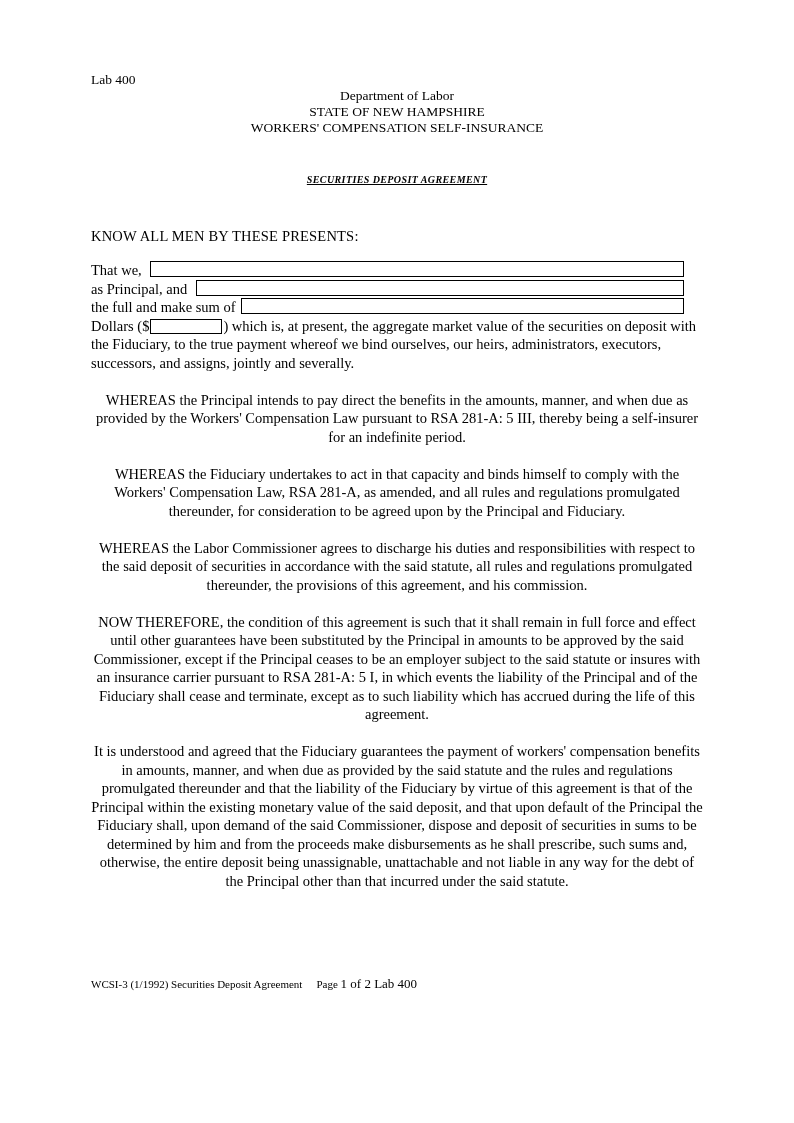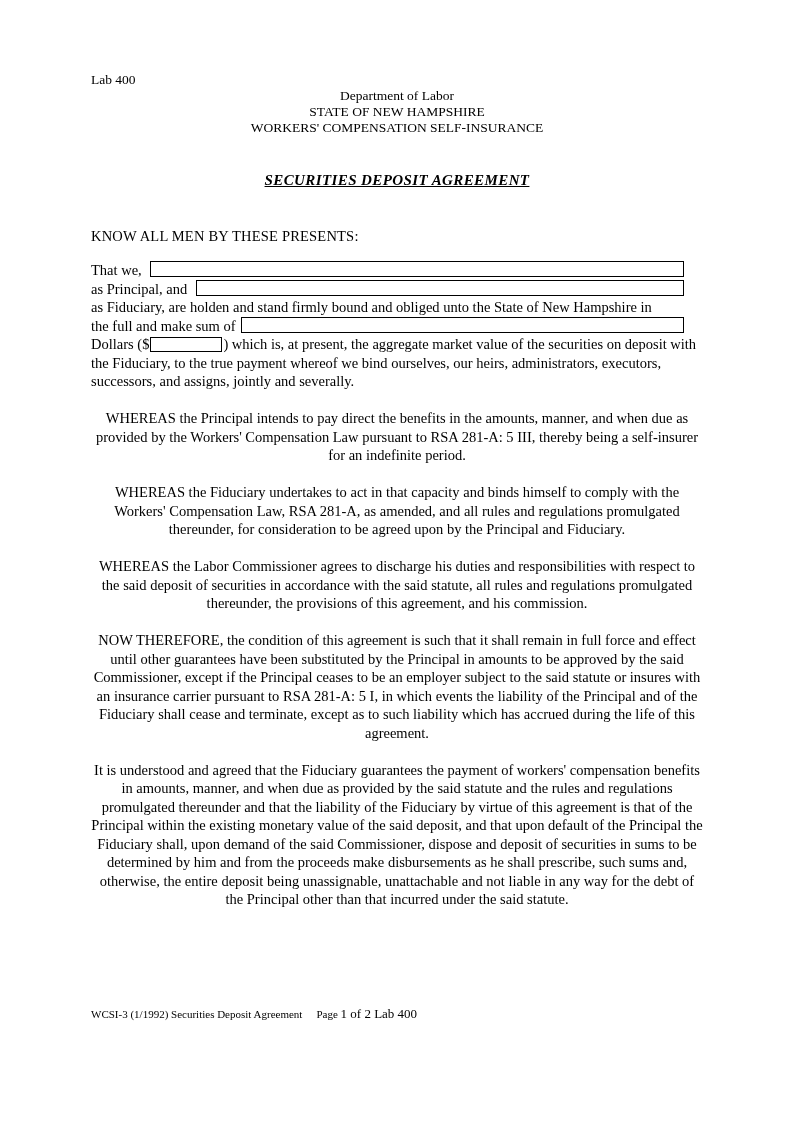--- a/index.html
+++ b/index.html
@@ -35,21 +35,21 @@
     font-size: 13.5px;
     line-height: 16px;
     text-align: center;
   }
   .doc-title {
     margin-top: 35px;
     text-align: center;
     font-weight: bold;
     font-style: italic;
     text-decoration: underline;
-    font-size: 15px;
+    font-size: 10px;
     letter-spacing: 0.4px;
   }
   .opening {
     margin-top: 37px;
     letter-spacing: 0.2px;
   }
   .intro-block { margin-top: 16px; }
   .blank-line {
     display: flex;
     align-items: flex-start;
@@ -73,24 +73,24 @@
     background: #fff;
     vertical-align: -3px;
     margin: 0 1px;
   }
   .plain-line { line-height: 18.5px; }
   p.body-para { margin-top: 18.5px; text-align: center; }
   p.intro-cont { margin-top: 0; }
   .footer {
     position: absolute;
     left: 91px;
-    top: 1008px;
+    top: 972px;
     width: 612px;
     font-size: 11px;
-    line-height: 12px;
+    line-height: 24px;
     white-space: pre;
   }
   .footer .page-info { font-size: 13px; }
   .footer .gap { display: inline-block; width: 14px; }
 </style>
 </head>
 <body>
 
 <div class="page">
   <div class="content">
@@ -107,21 +107,20 @@
 
     <div class="intro-block">
       <div class="blank-line">
         <span class="label">That we, </span>
         <span class="field-box fill"></span>
       </div>
       <div class="blank-line">
         <span class="label">as Principal, and </span>
         <span class="field-box fill"></span>
       </div>
-      <div class="plain-line">as Fiduciary, are holden and stand firmly bound and obliged unto the State of New Hampshire in</div>
       <div class="blank-line">
         <span class="label">the full and make sum of</span>
         <span class="field-box fill"></span>
       </div>
       <p class="intro-cont"><span>Dollars ($</span><span class="small-box"></span><span>) which is, at present, the aggregate market value of the securities on deposit with the Fiduciary, to the true payment whereof we bind ourselves, our heirs, administrators, executors, successors, and assigns, jointly and severally.</span></p>
     </div>
 
     <p class="body-para">WHEREAS the Principal intends to pay direct the benefits in the amounts, manner, and when due as provided by the Workers' Compensation Law pursuant to RSA 281-A: 5 III, thereby being a self-insurer for an indefinite period.</p>
     <p class="body-para">WHEREAS the Fiduciary undertakes to act in that capacity and binds himself to comply with the Workers' Compensation Law, RSA 281-A, as amended, and all rules and regulations promulgated thereunder, for consideration to be agreed upon by the Principal and Fiduciary.</p>
     <p class="body-para">WHEREAS the Labor Commissioner agrees to discharge his duties and responsibilities with respect to the said deposit of securities in accordance with the said statute, all rules and regulations promulgated thereunder, the provisions of this agreement, and his commission.</p>

